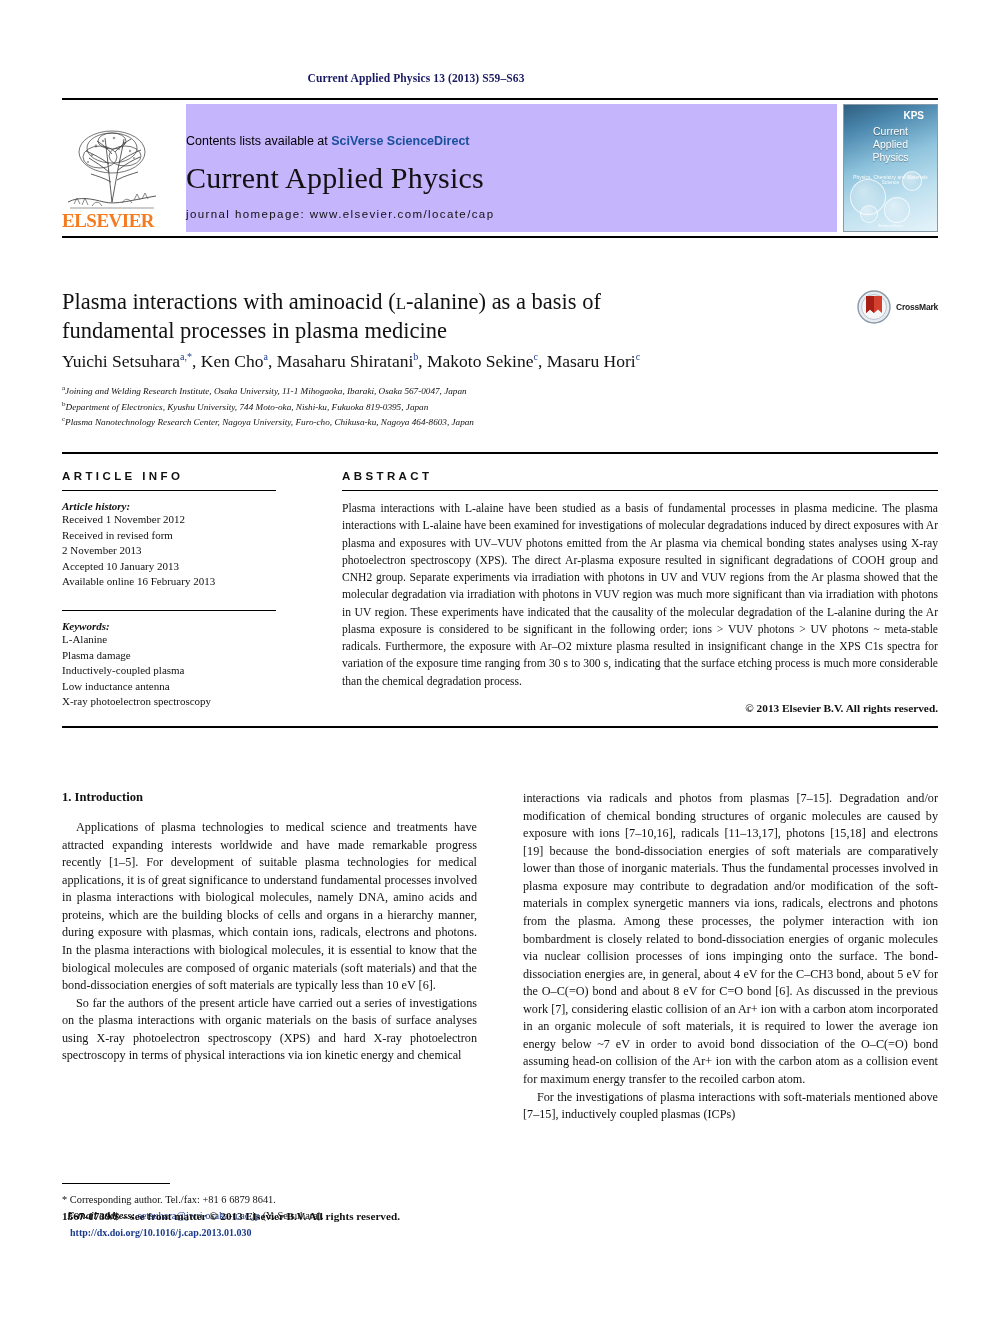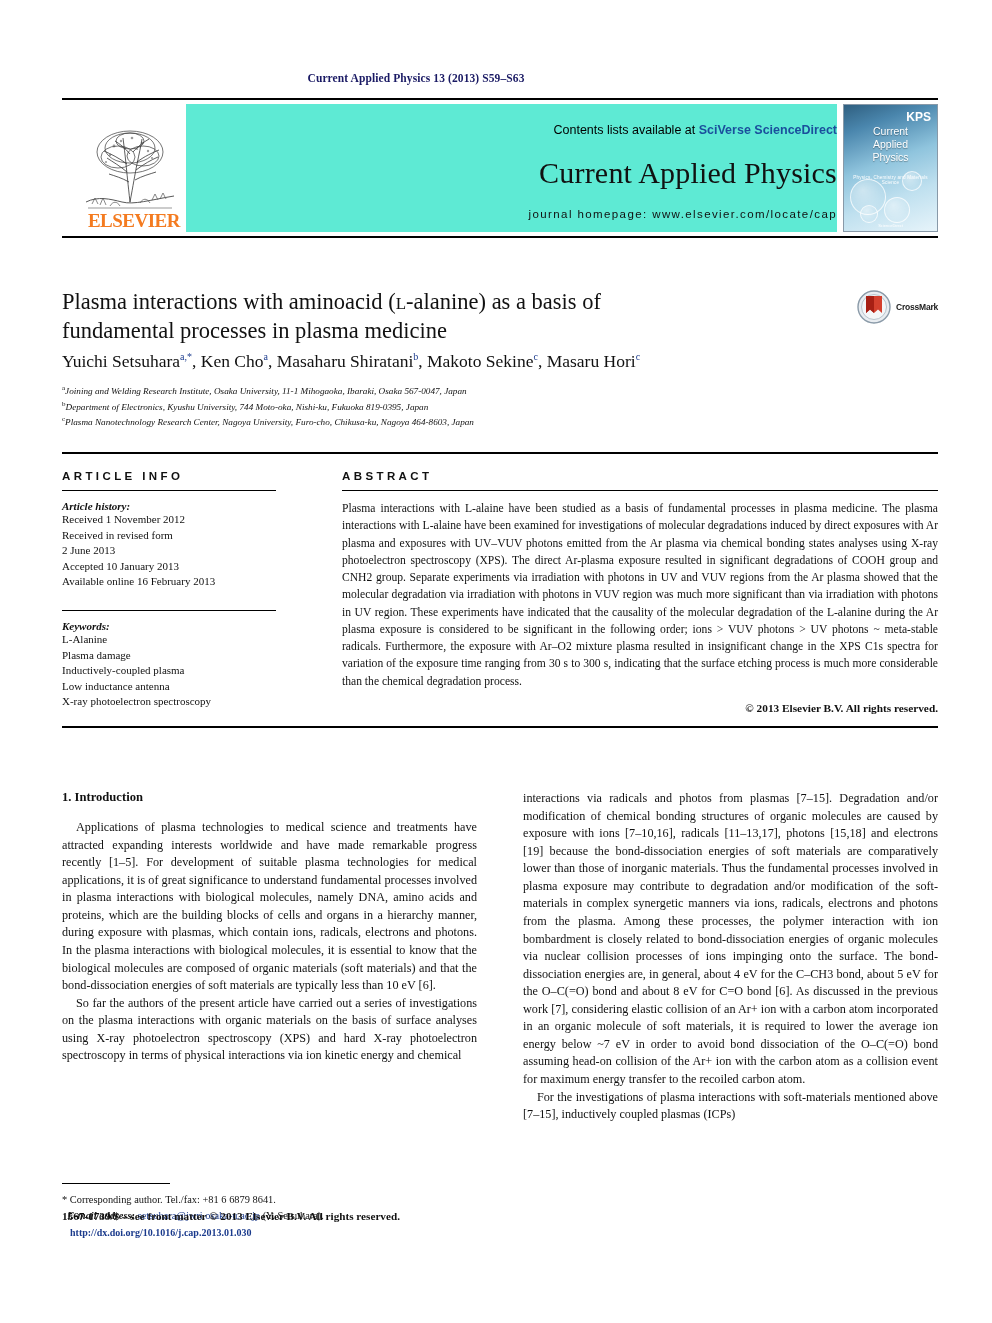--- a/index.html
+++ b/index.html
@@ -46,42 +46,42 @@
     padding: 4px 0 4px 0;
     box-sizing: border-box;
     display: flex;
     align-items: stretch;
   }
   .elsevier-logo {
     width: 118px;
     flex: 0 0 118px;
     display: flex;
     flex-direction: column;
-    align-items: flex-end;
+    align-items: flex-start;
     justify-content: flex-end;
     padding-bottom: 2px;
   }
   .tree-svg { display:block; }
   .elsevier-word {
     font-family: "Liberation Serif", serif;
     font-size: 19px;
     font-weight: bold;
     color: #F47B20;
     letter-spacing: -0.5px;
     line-height: 1;
     margin-top: 1px;
   }
   .masthead-center {
     flex: 1 1 auto;
-    background: #5eead4;
+    background: #c4b5fd;
     display: flex;
     flex-direction: column;
-    align-items: flex-end;
+    align-items: flex-start;
     justify-content: space-between;
-    padding: 19px 0 12px 0;
+    padding: 30px 0 12px 0;
     margin: 0 6px;
   }
   .contents-line {
     font-family: "Liberation Sans", sans-serif;
     font-size: 12.5px;
     color: #000;
   }
   .contents-line .sd-link {
     color: #1a4f9c;
     font-weight: bold;
@@ -122,23 +122,23 @@
     position: absolute;
     top: 70px; left: 0; right: 0;
     text-align: center;
     font-family: "Liberation Sans", sans-serif;
     font-size: 4.6px;
     color: #ffffff;
     letter-spacing: .2px;
   }
   .cover-thumb .cov-kps {
     position: absolute;
-    top: 5px; right: 6px;
-    font-family: "Liberation Sans", sans-serif;
-    font-size: 12px;
+    top: 5px; right: 13px;
+    font-family: "Liberation Sans", sans-serif;
+    font-size: 10px;
     font-weight: bold;
     color: #ffffff;
   }
   .cover-thumb .bub {
     position: absolute;
     border-radius: 50%;
     border: 1px solid rgba(255,255,255,.75);
     background: radial-gradient(circle at 35% 30%, rgba(255,255,255,.45), rgba(255,255,255,.03) 70%);
   }
   .cover-thumb .cov-foot {
@@ -430,21 +430,21 @@
 
   <div class="info-abstract">
 
     <div class="col-info">
       <div class="sec-head">ARTICLE INFO</div>
       <div class="rule"></div>
       <div class="hist-label">Article history:</div>
       <div class="hist-list">
         <div>Received 1 November 2012</div>
         <div>Received in revised form</div>
-        <div>2 June 2013</div>
+        <div>2 November 2013</div>
         <div>Accepted 10 January 2013</div>
         <div>Available online 16 February 2013</div>
       </div>
       <div class="kw-block">
         <div class="rule"></div>
         <div class="kw-label">Keywords:</div>
         <div class="kw-list">
           <div>L-Alanine</div>
           <div>Plasma damage</div>
           <div>Inductively-coupled plasma</div>

